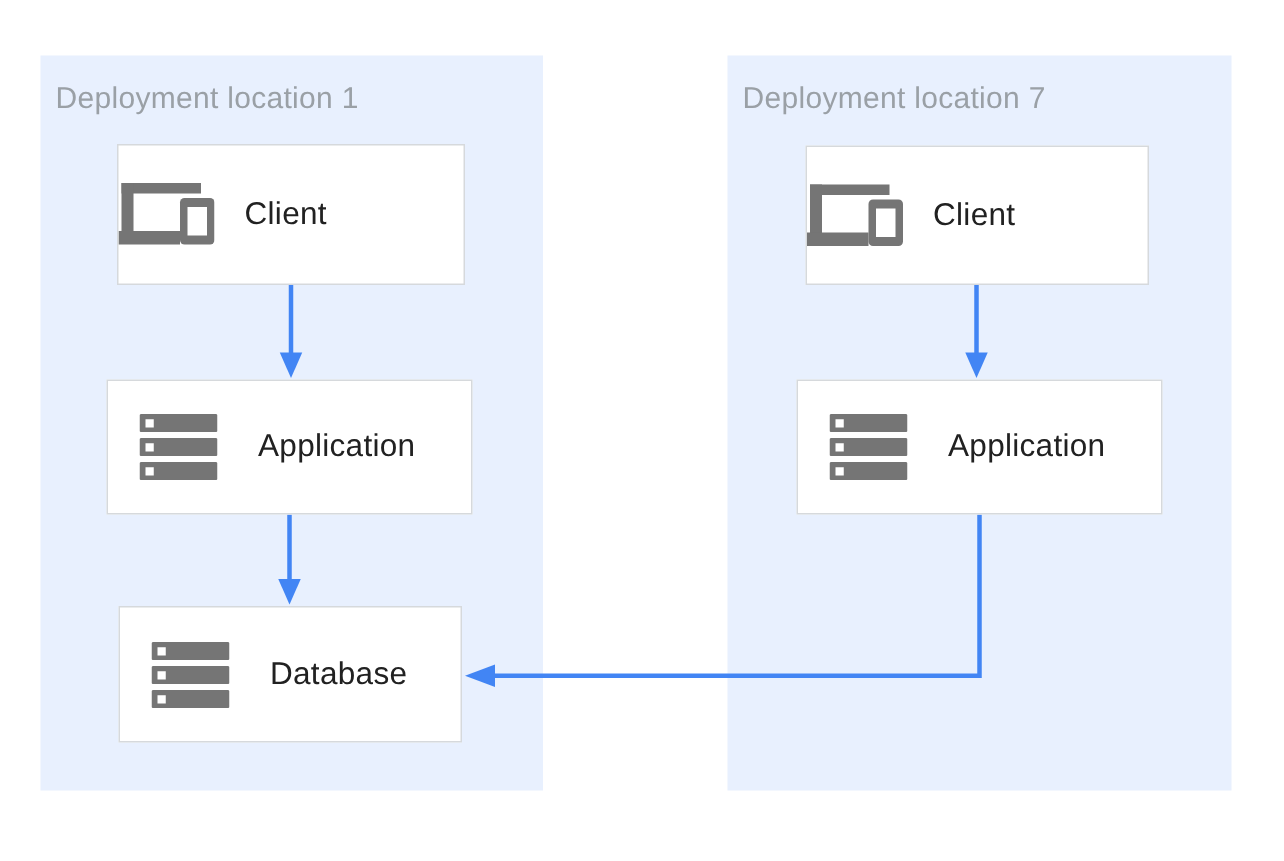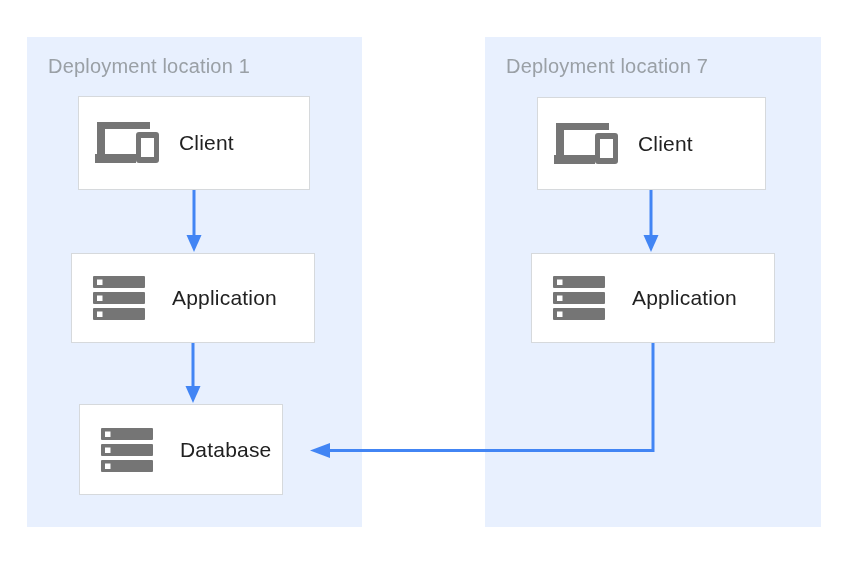--- a/index.html
+++ b/index.html
@@ -22,36 +22,36 @@
     overflow: hidden;
   }
   .panel {
     position: absolute;
     background: var(--panel-bg);
   }
   .panel-1 { left: 27px; top: 37px; width: 335px; height: 490px; }
   .panel-2 { left: 485px; top: 37px; width: 336px; height: 490px; }
   .panel-title {
     position: absolute;
-    left: 21px;
+    left: 10px;
     top: 18px;
     font-size: 20px;
     font-weight: 400;
     letter-spacing: 0.2px;
     color: var(--title-text);
     white-space: nowrap;
   }
   .node {
     position: absolute;
     background: var(--box-bg);
     border: 1px solid var(--box-border);
     display: flex;
     align-items: center;
   }
-  .node-client { padding-left: 16px; gap: 20px; }
+  .node-client { gap: 20px; }
   .node-server { padding-left: 21px; gap: 27px; }
   .node-icon { display: flex; align-items: center; flex: none; }
   .node-icon svg { display: block; }
   .icon-fill { fill: var(--icon-gray); }
   .node-label {
     font-size: 21px;
     color: var(--label-text);
     letter-spacing: 0.2px;
     white-space: nowrap;
   }
@@ -111,21 +111,21 @@
         <rect x="4" y="3.5" width="5.5" height="5.5" fill="#ffffff"></rect>
         <rect class="icon-fill" x="0" y="16" width="52" height="12" rx="1"></rect>
         <rect x="4" y="19.5" width="5.5" height="5.5" fill="#ffffff"></rect>
         <rect class="icon-fill" x="0" y="32" width="52" height="12" rx="1"></rect>
         <rect x="4" y="35.5" width="5.5" height="5.5" fill="#ffffff"></rect>
       </svg>
     </span>
     <span class="node-label">Application</span>
   </div>
 
-  <div class="node node-server" style="left:79px;top:404px;width:204px;height:91px">
+  <div class="node node-server" style="left:79px;top:404px;width:229px;height:91px">
     <span class="node-icon">
       <svg width="52" height="44" viewBox="0 0 52 44">
         <rect class="icon-fill" x="0" y="0" width="52" height="12" rx="1"></rect>
         <rect x="4" y="3.5" width="5.5" height="5.5" fill="#ffffff"></rect>
         <rect class="icon-fill" x="0" y="16" width="52" height="12" rx="1"></rect>
         <rect x="4" y="19.5" width="5.5" height="5.5" fill="#ffffff"></rect>
         <rect class="icon-fill" x="0" y="32" width="52" height="12" rx="1"></rect>
         <rect x="4" y="35.5" width="5.5" height="5.5" fill="#ffffff"></rect>
       </svg>
     </span>

